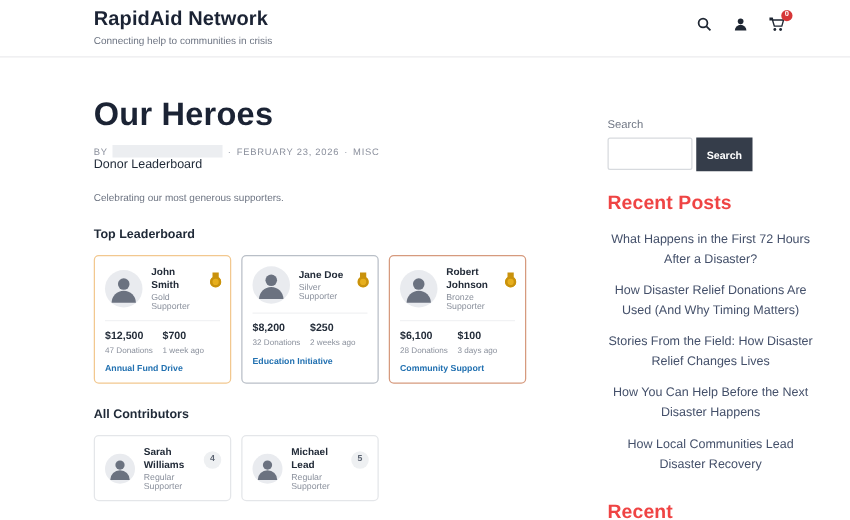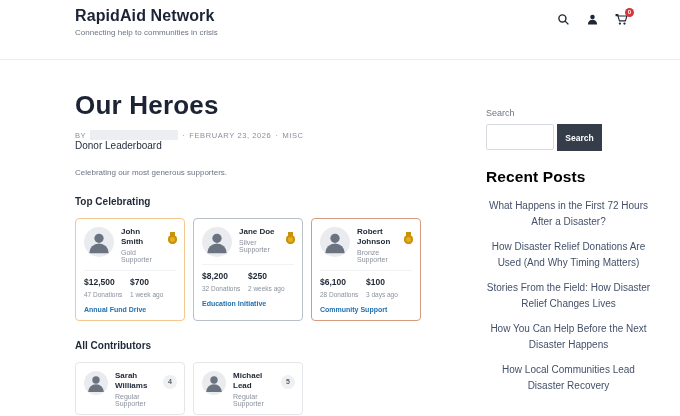--- a/index.html
+++ b/index.html
@@ -1,21 +1,21 @@
 <!DOCTYPE html>
 <html><head>
 <meta charset="utf-8">
 <style>
   * { margin:0; padding:0; box-sizing:border-box; }
   html,body { width:680px; height:416px; }
   body { font-family:"Liberation Sans","DejaVu Sans",sans-serif; background:#fff; color:#1b2334; }
   .page { position:relative; width:680px; height:416px; overflow:hidden; background:#fff; }
 
   
-  header { height:60px; padding-left:75px; padding-top:7px; border-bottom:1px solid #ececee; position:relative; background:#fff; }
+  header { height:46px; padding-left:75px; padding-top:7px; border-bottom:1px solid #ececee; position:relative; background:#fff; }
   .site-title { font-size:16px; font-weight:bold; color:#1b2334; letter-spacing:.1px; }
   .tagline { font-size:8px; color:#6d7482; margin-top:3px; }
   .header-icons { position:absolute; right:52px; top:13px; display:flex; align-items:center; gap:16px; }
   .hicon { width:13px; height:13px; display:inline-block; position:relative; cursor:pointer; }
   .hicon svg { width:13px; height:13px; display:block; }
   .cart-badge { position:absolute; top:-5px; right:-6px; min-width:9px; height:9px; border-radius:5px; background:#d63638; color:#fff; font-size:6px; font-weight:bold; line-height:9px; text-align:center; padding:0 1px; }
 
   
   .content { display:flex; padding-left:75px; }
   article { width:382px; flex:0 0 382px; padding-top:30px; }
@@ -27,42 +27,42 @@
   .byline .sep { color:#9aa0ab; }
   .lb-title { font-size:10px; font-weight:normal; color:#1f2937; }
   .lb-sub { font-size:8px; color:#6d7482; margin-top:17px; }
   .section-title { font-size:10px; font-weight:bold; color:#1f2937; margin-top:19px; }
 
   .cards { display:grid; grid-template-columns:repeat(3,110px); gap:8px; margin-top:11px; }
   .card { background:#fff; border:1px solid #e4e6e9; border-radius:4px; padding:8px 8px 7px 8px; position:relative; }
   .card.gold { border:1.5px solid #f2c88f; }
   .card.silver { border:1.5px solid #b9bfc7; }
   .card.bronze { border:1.5px solid #d69a7e; }
-  .card-head { display:flex; align-items:flex-start; min-height:30px; padding-right:12px; }
+  .card-head { display:flex; align-items:center; min-height:30px; padding-right:12px; }
   .avatar { width:30px; height:30px; border-radius:50%; background:#e9ebef; overflow:hidden; flex:0 0 30px; display:block; }
   .cards.all .avatar { width:24px; height:24px; flex:0 0 24px; }
   .avatar svg { width:100%; height:100%; display:block; }
   .who { margin-left:7px; }
   .donor-name { font-size:8px; font-weight:bold; color:#222b38; line-height:1.25; }
   .donor-level { font-size:7px; color:#8a909c; margin-top:2px; }
   .medal { position:absolute; top:16px; right:7px; width:9px; height:9px; border-radius:50%; background:#e7af1d; box-shadow:inset 0 0 0 2px #c9920d; }
   .medal::before { content:""; position:absolute; top:-3px; left:2px; width:5px; height:4px; background:#c9920d; }
   .rank-badge { position:absolute; top:12px; right:7px; width:14px; height:14px; border-radius:50%; background:#eef0f2; color:#5a6270; font-size:7px; font-weight:bold; text-align:center; line-height:14px; }
   .stats { display:grid; grid-template-columns:1fr 1fr; margin-top:7px; padding-top:6px; border-top:1px solid #f1f2f4; }
   .amount { font-size:8.5px; font-weight:bold; color:#222b38; }
   .stat-lbl { font-size:6.5px; color:#8a909c; margin-top:4px; }
   .campaign { display:block; margin-top:8px; font-size:7px; font-weight:bold; color:#2271b1; text-decoration:none; cursor:pointer; }
   .cards.all { margin-top:11px; }
 
   
   .search-label { font-size:9px; color:#6d7482; }
   .search-row { display:flex; margin-top:6px; }
   .search-input { width:68px; height:26px; border:1px solid #d7dade; border-radius:2px; background:#fff; font-size:9px; padding:0 5px; color:#1b2334; }
   .search-btn { height:27px; width:45px; margin-left:3px; background:#353d4a; color:#fff; border:none; font-size:8.5px; font-weight:bold; font-family:inherit; cursor:pointer; }
-  .side-h2 { font-size:15.5px; font-weight:bold; color:#000000; margin-top:17px; letter-spacing:.1px; }
+  .side-h2 { font-size:15.5px; font-weight:bold; color:#ef4444; margin-top:17px; letter-spacing:.1px; }
   .side-h2.comments { max-width:105px; line-height:1.2; margin-top:21px; }
   .post-list { list-style:none; margin-top:12px; }
   .post-list li { margin-bottom:9px;text-align:center; }
   .post-list a { font-size:10px; line-height:1.6; color:#44506a; text-decoration:none; display:block; cursor:pointer; }
 </style>
 </head>
 <body>
 
 <div class="page">
 
@@ -103,21 +103,21 @@
         <span class="author-ph"></span>
         <span class="sep">·</span>
         <span>FEBRUARY 23, 2026</span>
         <span class="sep">·</span>
         <span>MISC</span>
       </div>
 
       <h2 class="lb-title">Donor Leaderboard</h2>
       <p class="lb-sub">Celebrating our most generous supporters.</p>
 
-      <h3 class="section-title">Top Celebrating</h3>
+      <h3 class="section-title">Top Leaderboard</h3>
 
       <div class="cards top">
 
         <div class="card gold">
           <div class="card-head">
             <span class="avatar">
                 <svg viewBox="0 0 24 24">
                   <circle cx="12" cy="9" r="3.7" fill="#6b7280"></circle>
                   <path d="M4.2 21a7.8 7.8 0 0 1 15.6 0z" fill="#6b7280"></path>
                 </svg>

